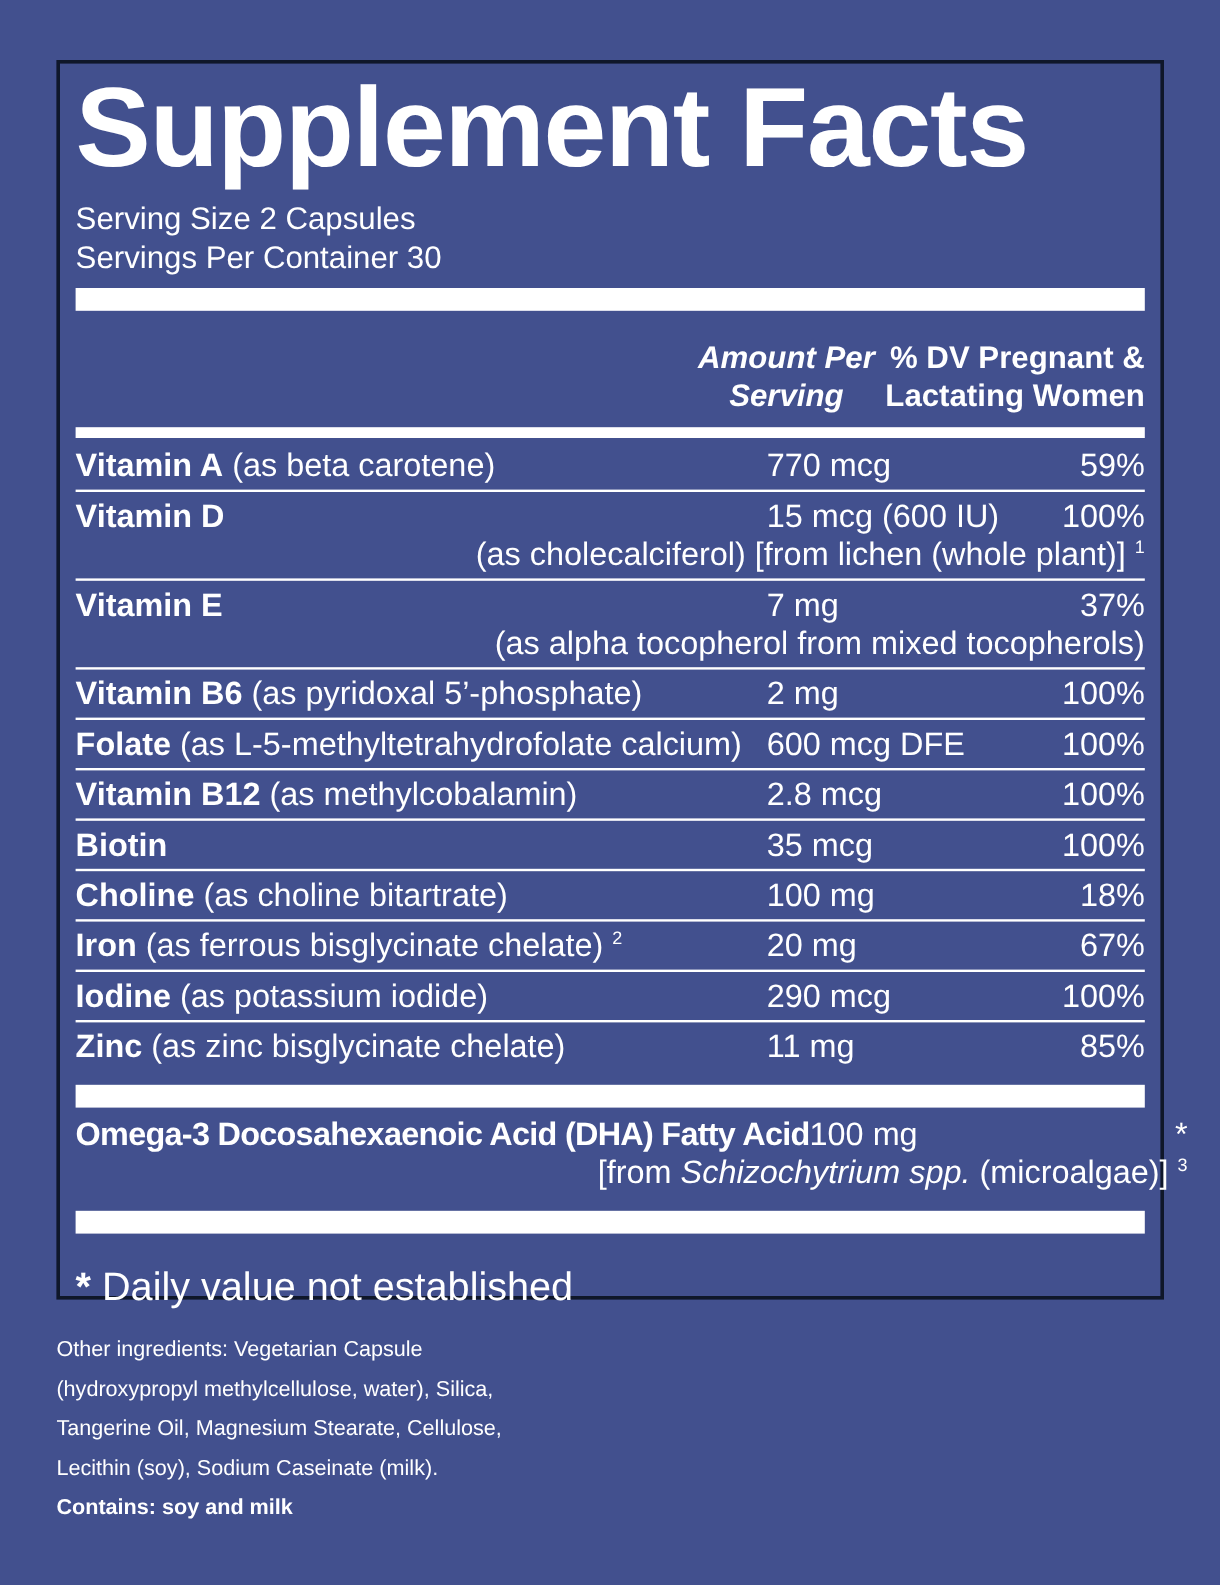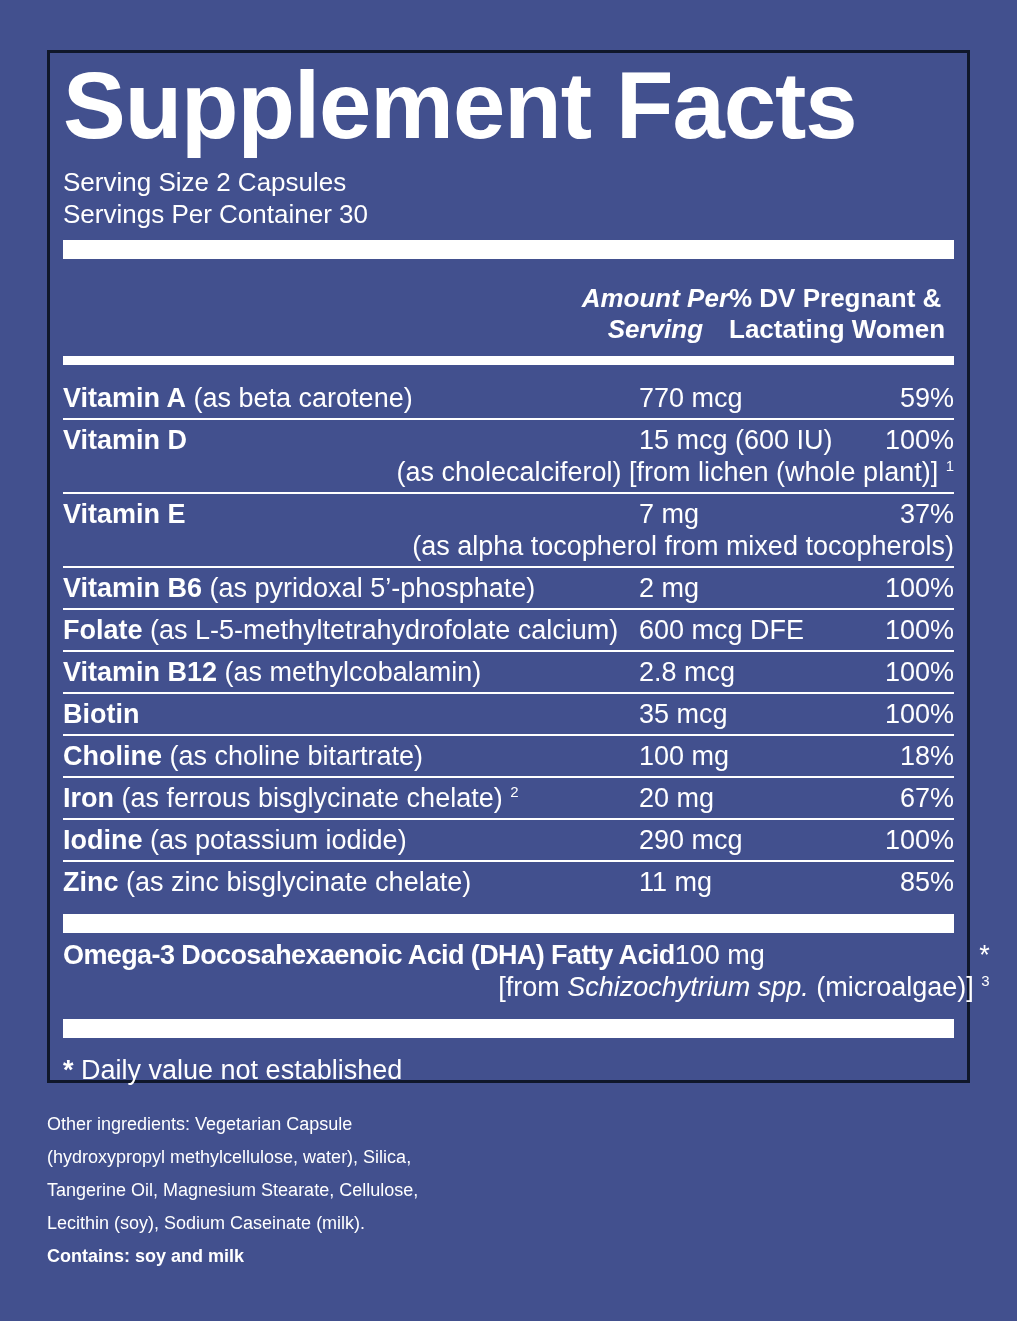--- a/index.html
+++ b/index.html
@@ -40,22 +40,22 @@
   .bar.b4{margin-top:10px;}
   .headers{
     margin-top:24px;
     display:flex;
     font-weight:bold;
     font-size:26px;
     line-height:31px;
   }
   .h-spacer{flex:1;}
   .amount-h{text-align:center;font-style:italic;}
-  .dv-h{width:225px;}
-  .rows{margin-top:13px;}
+  .dv-h{width:225px;text-align:right;}
+  .rows{margin-top:3px;}
   .row{
     display:grid;
     grid-template-columns:1fr 190px 125px;
     padding:4px 0;
     font-size:27px;
     line-height:32px;
     border-bottom:2px solid #FFFFFF;
     align-items:start;
   }
   .row:last-child{border-bottom:none;}
@@ -67,22 +67,22 @@
     grid-column:1 / -1;
     padding-left:13px;
     white-space:nowrap;
     text-align:right;
   }
   sup{font-size:15px;line-height:0;}
   .omega{border-bottom:none;padding:6px 0;}
   .omega .cell.name{letter-spacing:-0.6px;}
   .omega .subline{padding-left:30px;}
   .footnote{
-    margin-top:16px;
-    font-size:27px;
+    margin-top:28px;
+    font-size:33px;
     line-height:32px;
     font-weight:bold;
   }
   .footnote .reg{font-weight:normal;}
   .other-block{
     position:absolute;left:47px;top:1108px;
     font-size:18px;
     line-height:33px;
     width:650px;
   }

